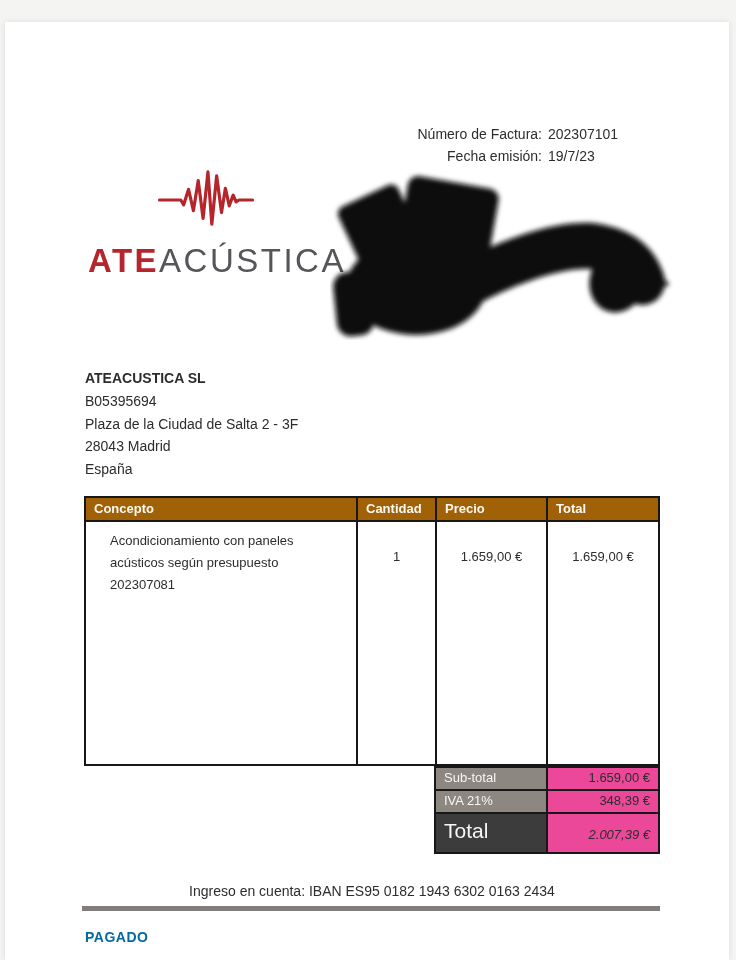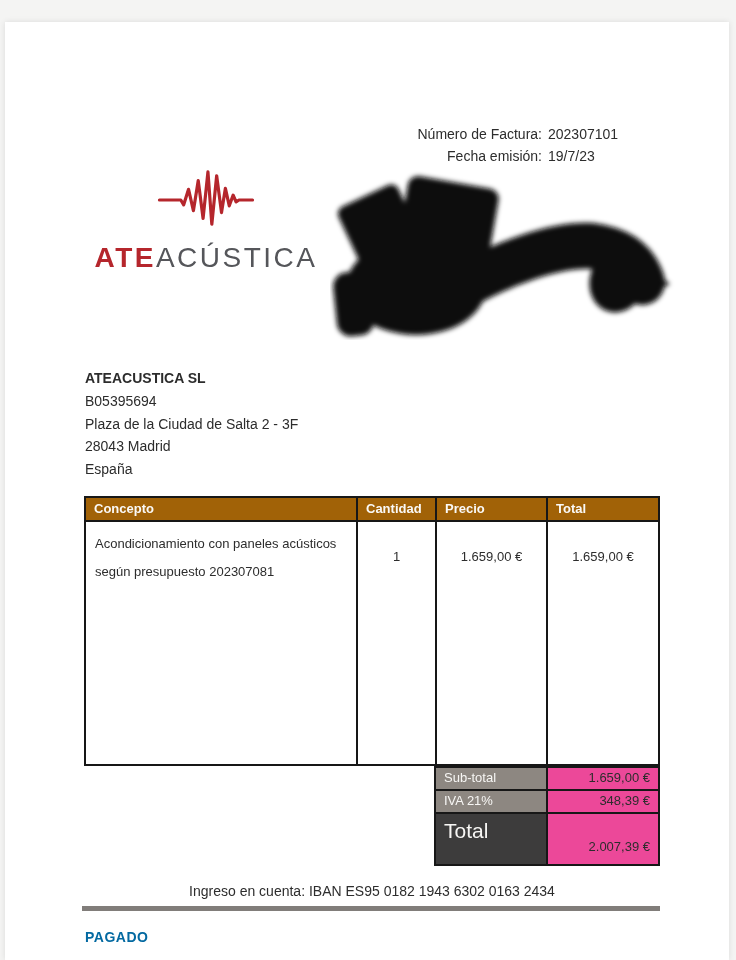--- a/index.html
+++ b/index.html
@@ -20,21 +20,21 @@
   .meta {
     position:absolute; top:126px; left:356px; width:280px;
     display:grid; grid-template-columns:1fr 88px; column-gap:6px; row-gap:6px;
     font-size:14px; color:#2d2d2d;
   }
   .meta .lbl { text-align:right; }
 
   
   .logo { position:absolute; left:88px; top:168px; width:236px; text-align:center; }
   .logo svg { width:98px; height:64px; display:inline-block; }
-  .brand { margin-top:6px; font-size:28px; letter-spacing:2.5px; color:#55565a; white-space:nowrap; font-weight:400; }
+  .brand { margin-top:6px; font-size:33px; letter-spacing:2.5px; color:#55565a; white-space:nowrap; font-weight:400; }
   .brand .ate { color:#b5262c; font-weight:700; }
 
   
   .scribble { position:absolute; left:330px; top:160px; width:345px; height:180px; }
 
   
   .company { position:absolute; left:85px; top:348px; font-size:14px; line-height:22.8px; color:#2c2c2c; }
   .company .name { font-weight:700;margin-top:19px; }
 
   
@@ -42,37 +42,37 @@
     position:absolute; left:84px; top:496px; width:576px; height:270px;
     box-sizing:border-box; border:2px solid #171717; background:#fff;
     display:flex; flex-direction:column; font-size:13px;
   }
   .irow { display:grid; grid-template-columns:270px 79px 111px 1fr; }
   .ihead { background:#a16207; border-bottom:2px solid #171717; }
   .ihead > div { color:#faf9f7; font-weight:700; padding:3px 0 3px 8px; line-height:16px; }
   .ibody { flex:1; }
   .irow > div + div { border-left:2px solid #171717; }
   .ibody > div { color:#2d2d2d; }
-  .cell-concepto { padding:8px 10px 0 9px; line-height:28px; }
+  .cell-concepto { padding:8px 10px 0 24px; line-height:22px; }
   .cell-mid { text-align:center; padding-top:27px; }
 
   
   .totals {
     position:absolute; left:434px; top:766px; width:226px;
     box-sizing:border-box; border:2px solid #171717; background:#ec4899; font-size:13px;
   }
   .trow { display:grid; grid-template-columns:112px 1fr; }
   .trow + .trow { border-top:2px solid #171717; }
   .tlabel {
     background:#8d8781; color:#f7f6f4; padding:2px 0 3px 8px; line-height:16px;
     border-right:2px solid #171717;
   }
   .tval { text-align:right; padding:2px 8px 3px 0; line-height:16px; color:#2d2d2d; }
   .trow.grand .tlabel { background:#3d3c3c; font-size:21px; line-height:29px; padding-top:2px; padding-bottom:3px; }
-  .trow.grand .tval { line-height:34px; padding-top:16px; padding-bottom:0; }
+  .trow.grand .tval { line-height:34px; padding-top:4px; padding-bottom:0;font-style:italic; }
 
   
   .payment { position:absolute; left:84px; top:883px; width:576px; text-align:center; font-size:14px; color:#2d2d2d; }
   .rule { position:absolute; left:82px; top:906px; width:578px; height:5px; background:#817d7a; }
   .paid { position:absolute; left:85px; top:929px; font-size:14px; font-weight:700; letter-spacing:0.5px; color:#0369a1; }
 </style>
 </head>
 <body>
 
 <div class="page"></div>

